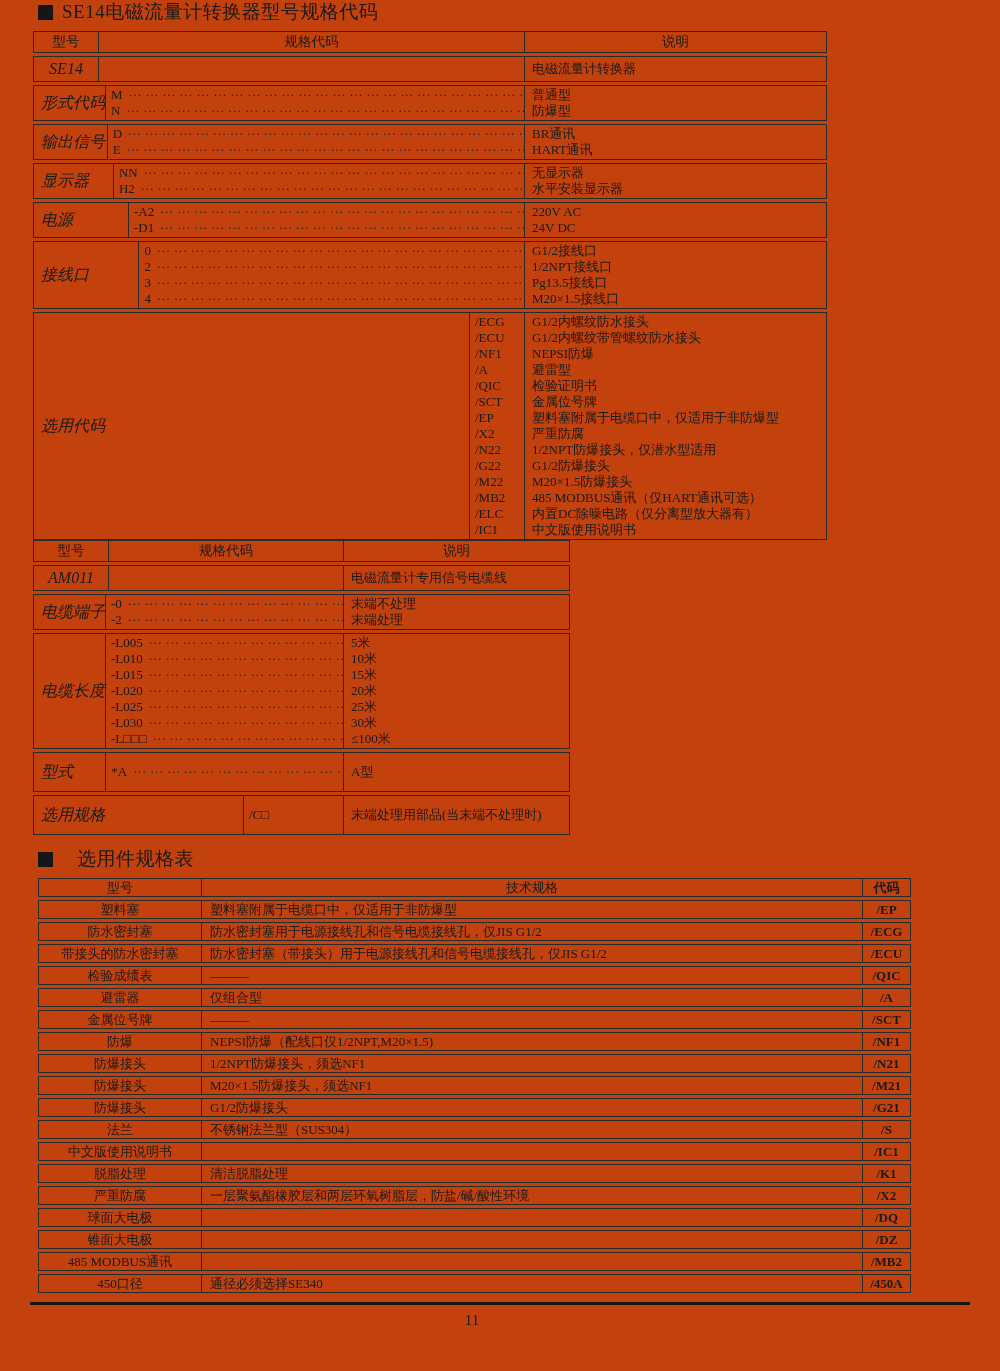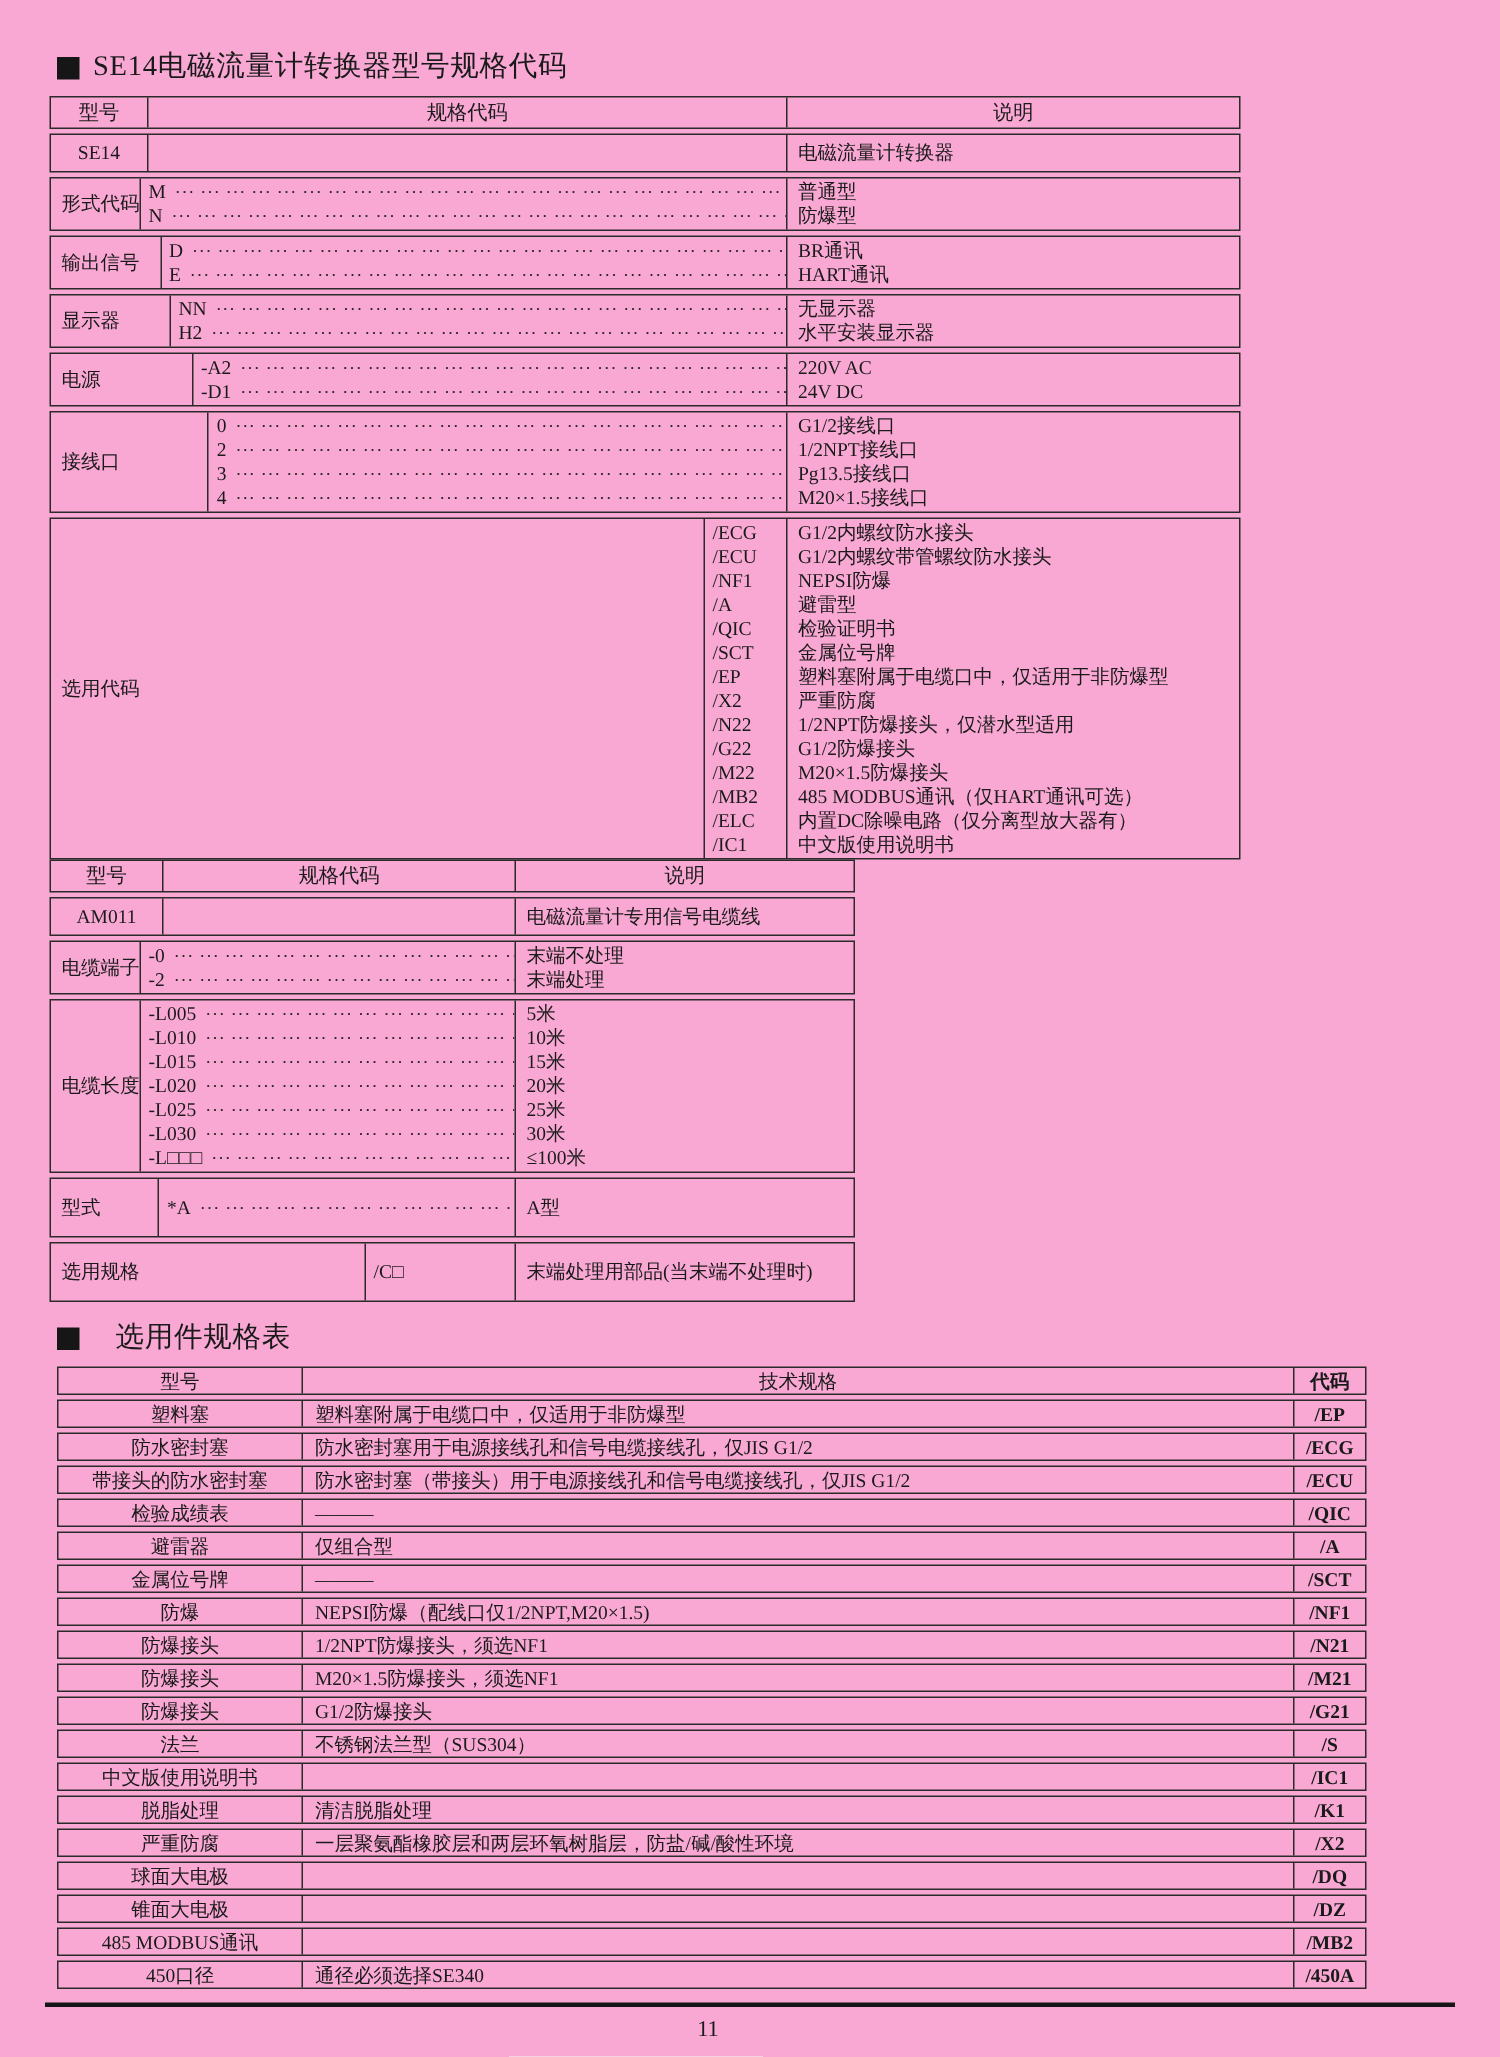--- a/index.html
+++ b/index.html
@@ -1,36 +1,36 @@
 <!DOCTYPE html>
 <html><head>
 <meta charset="utf-8">
 <style>
   * { box-sizing: border-box; }
   html,body { margin:0; padding:0; background:#f2f1ee; }
   .page {
     width:1000px; height:1371px; position:relative; margin:0 auto;
-    background:#f9a8d4; color:#1a1a1a;
+    background:#c2410c; color:#1a1a1a;
     font-family:"Liberation Serif","DejaVu Serif",serif;
-    padding-top:33px; overflow:hidden;
+    overflow:hidden;
   }
   .sec-title { display:flex; align-items:center; gap:9px; margin:0 0 7px 38px;
     font-size:19px; font-weight:400; letter-spacing:0.5px; line-height:24px; }
   .sq { width:15px; height:15px; background:#161616; flex:none; }
   .tbl { display:flex; flex-direction:column; gap:3px; }
   #t1 { width:794px; margin-left:33px; }
   #t2 { width:537px; margin-left:33px; }
   #t3 { width:873px; margin-left:38px; }
   .box { border:1px solid #2a2a2a; display:flex; align-items:stretch; }
   .bl { border-left:1px solid #2a2a2a; }
   .hdr { height:22px; }
   .r26 { height:26px; }
   .r22 { height:40px; }
   .hcell { display:flex; align-items:center; justify-content:center; font-size:13.5px; }
-  .lab { display:flex; align-items:center; padding-left:7px; font-size:13px; white-space:nowrap; }
+  .lab { display:flex; align-items:center; padding-left:7px; font-size:16px; white-space:nowrap;font-style:italic; }
   .ctr { justify-content:center; padding-left:0; }
   .col { display:flex; flex-direction:column; justify-content:center; padding:1px 0; }
   .grow { flex:1 1 auto; min-width:0; }
   .line { height:16px; display:flex; align-items:center; overflow:hidden; }
   .code { padding-left:5px; font-size:13px; white-space:pre; }
   .leader { flex:1 1 auto; min-width:0; overflow:hidden; white-space:nowrap;
     font-size:12px; letter-spacing:0.5px; color:#222; padding:0 6px; }
   .desc { font-size:13px; padding-left:7px; white-space:nowrap; }
   .d302 { width:302px; flex:none; }
   .d226 { width:226px; flex:none; }

